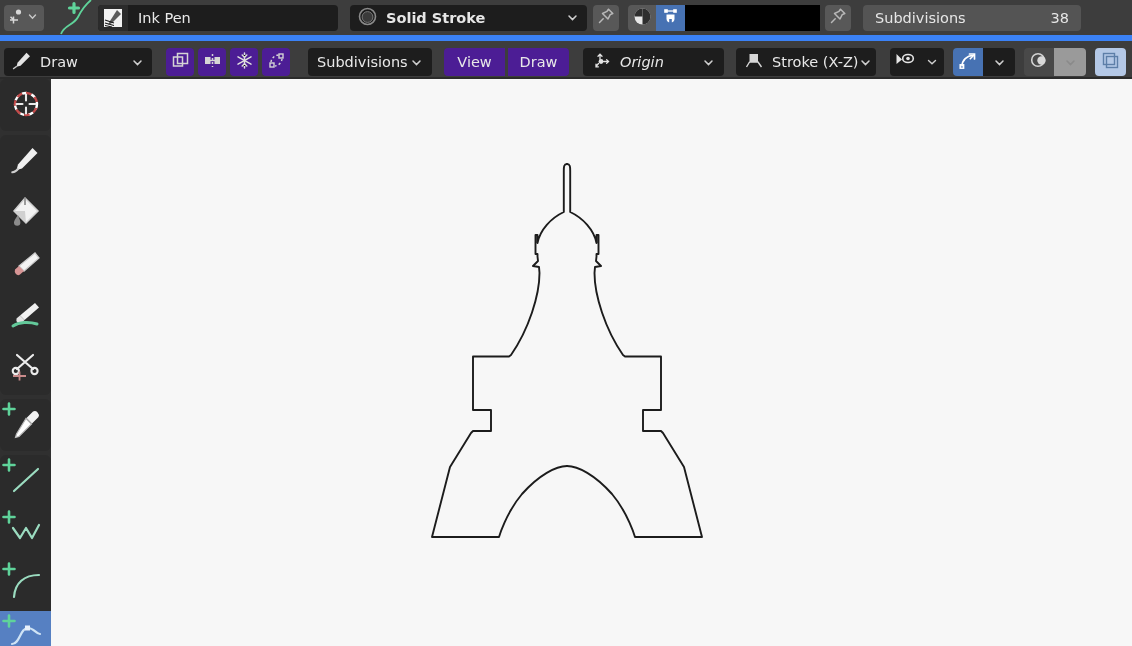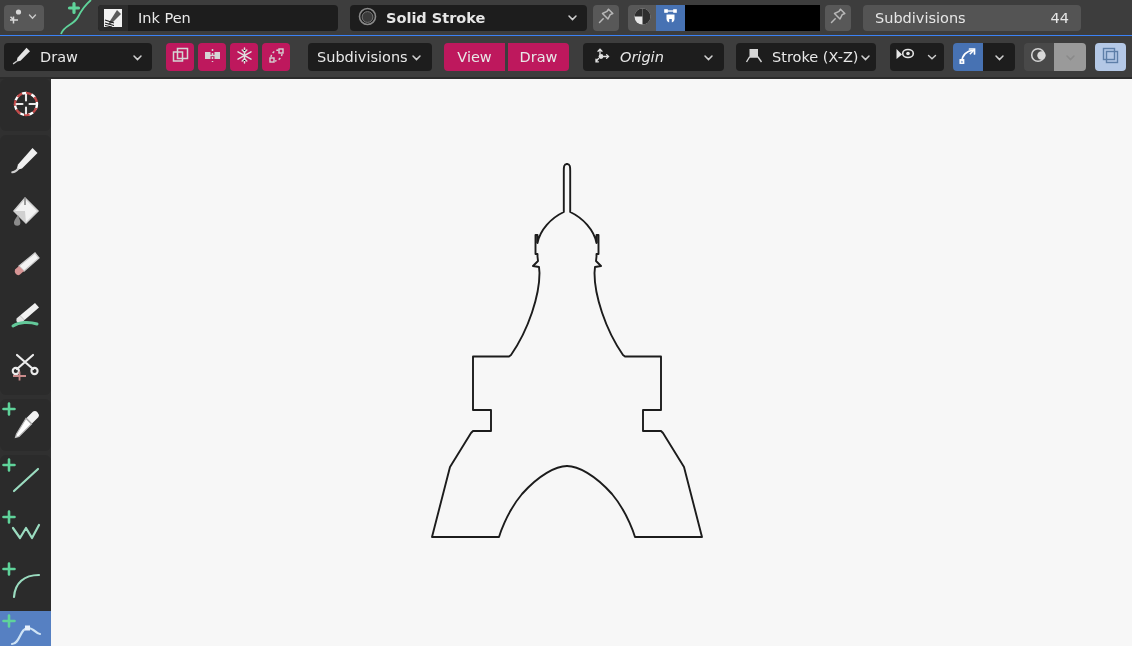--- a/index.html
+++ b/index.html
@@ -15,29 +15,29 @@
 
   
   .topbar{
     position:absolute;left:0;top:0;width:1132px;height:35px;
     background:#3d3d3d;
     display:flex;align-items:center;
   }
   .toolrow{
     position:absolute;left:0;top:35px;width:1132px;height:42px;
     background:#3d3d3d;
-    border-top:1px solid #3b82f6;
+    border-top:6px solid #3b82f6;
     display:flex;align-items:center;
   }
   .field{
     background:#1d1d1d;border-radius:4px;height:26px;
     display:flex;align-items:center;box-sizing:border-box;
   }
   .btn{
-    background:#be185d;border-radius:4px;height:28px;
+    background:#4c1d95;border-radius:4px;height:28px;
     display:flex;align-items:center;justify-content:center;
     box-sizing:border-box;color:#e8e8e8;
   }
   .btn.dark{background:#1d1d1d;}
   .btn.lightblue{background:#b4c8e6;}
   .lbl{white-space:nowrap;}
   .chev{width:13px;height:13px;flex:0 0 auto;}
   .chev svg{display:block;}
 
   
@@ -178,21 +178,21 @@
       <span>
         <svg width="18" height="18" viewBox="0 0 18 18">
           <path d="M11.5 2.2 L15.8 6.5 L13.2 7.6 L11 12 L5.5 6.5 L10 4.3 Z" fill="none" stroke="#b8b8b8" stroke-width="1.5" stroke-linejoin="round"></path>
           <path d="M6.2 11.8 L2.5 15.5" stroke="#b8b8b8" stroke-width="1.5" stroke-linecap="round"></path>
         </svg>
       </span>
     </div>
 
     <div class="field" style="margin-left:12px;width:218px;background:#545454;padding:0 12px;justify-content:space-between;">
       <span class="lbl">Subdivisions</span>
-      <span class="lbl">44</span>
+      <span class="lbl">38</span>
     </div>
   </div>
 
   <div class="toolrow">
 
     <div class="btn dark" style="margin-left:4px;width:148px;padding:0 8px;justify-content:space-between;">
       <div style="display:flex;align-items:center;">
         <span>
           <svg width="20" height="20" viewBox="0 0 20 20">
             <path d="M14.5 1.8 L18 5.3 L8.5 14.8 L4.5 15.8 L5.5 11.8 Z" fill="#e4e4e4"></path>

